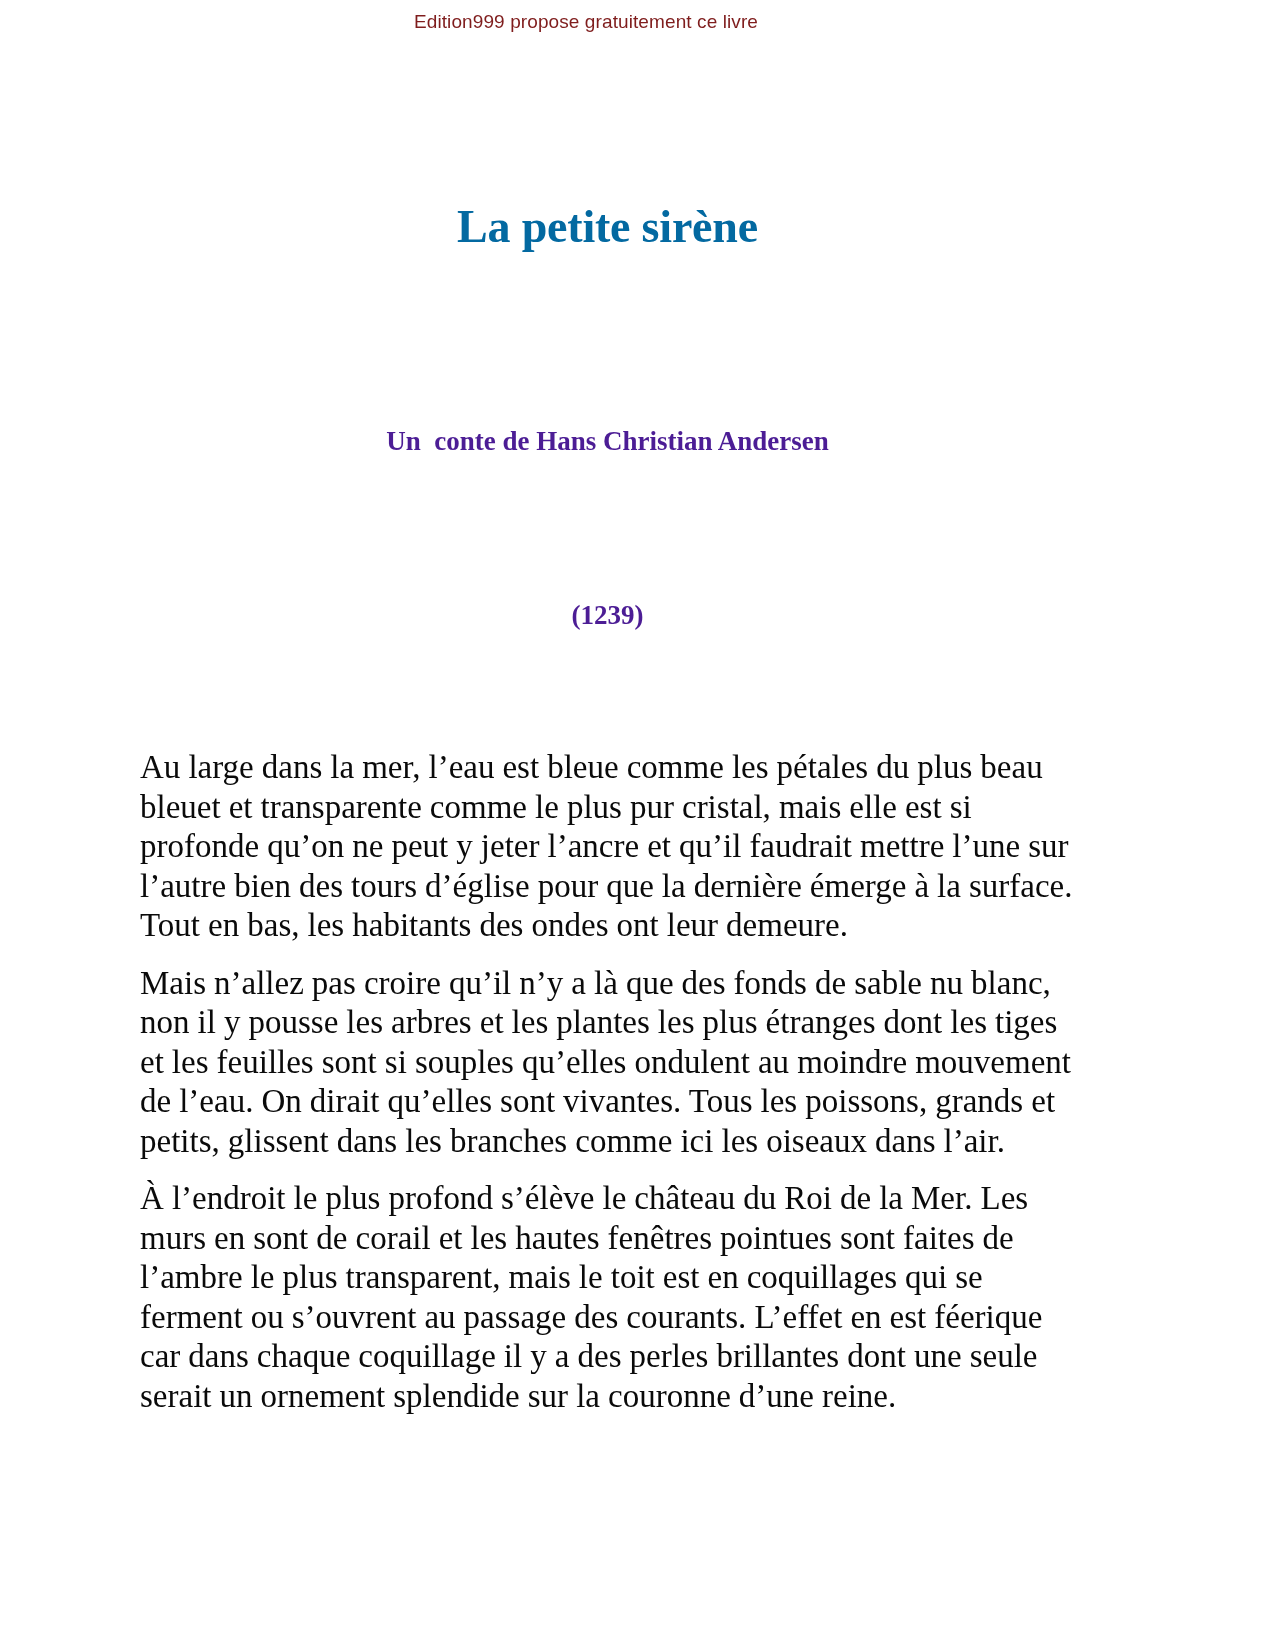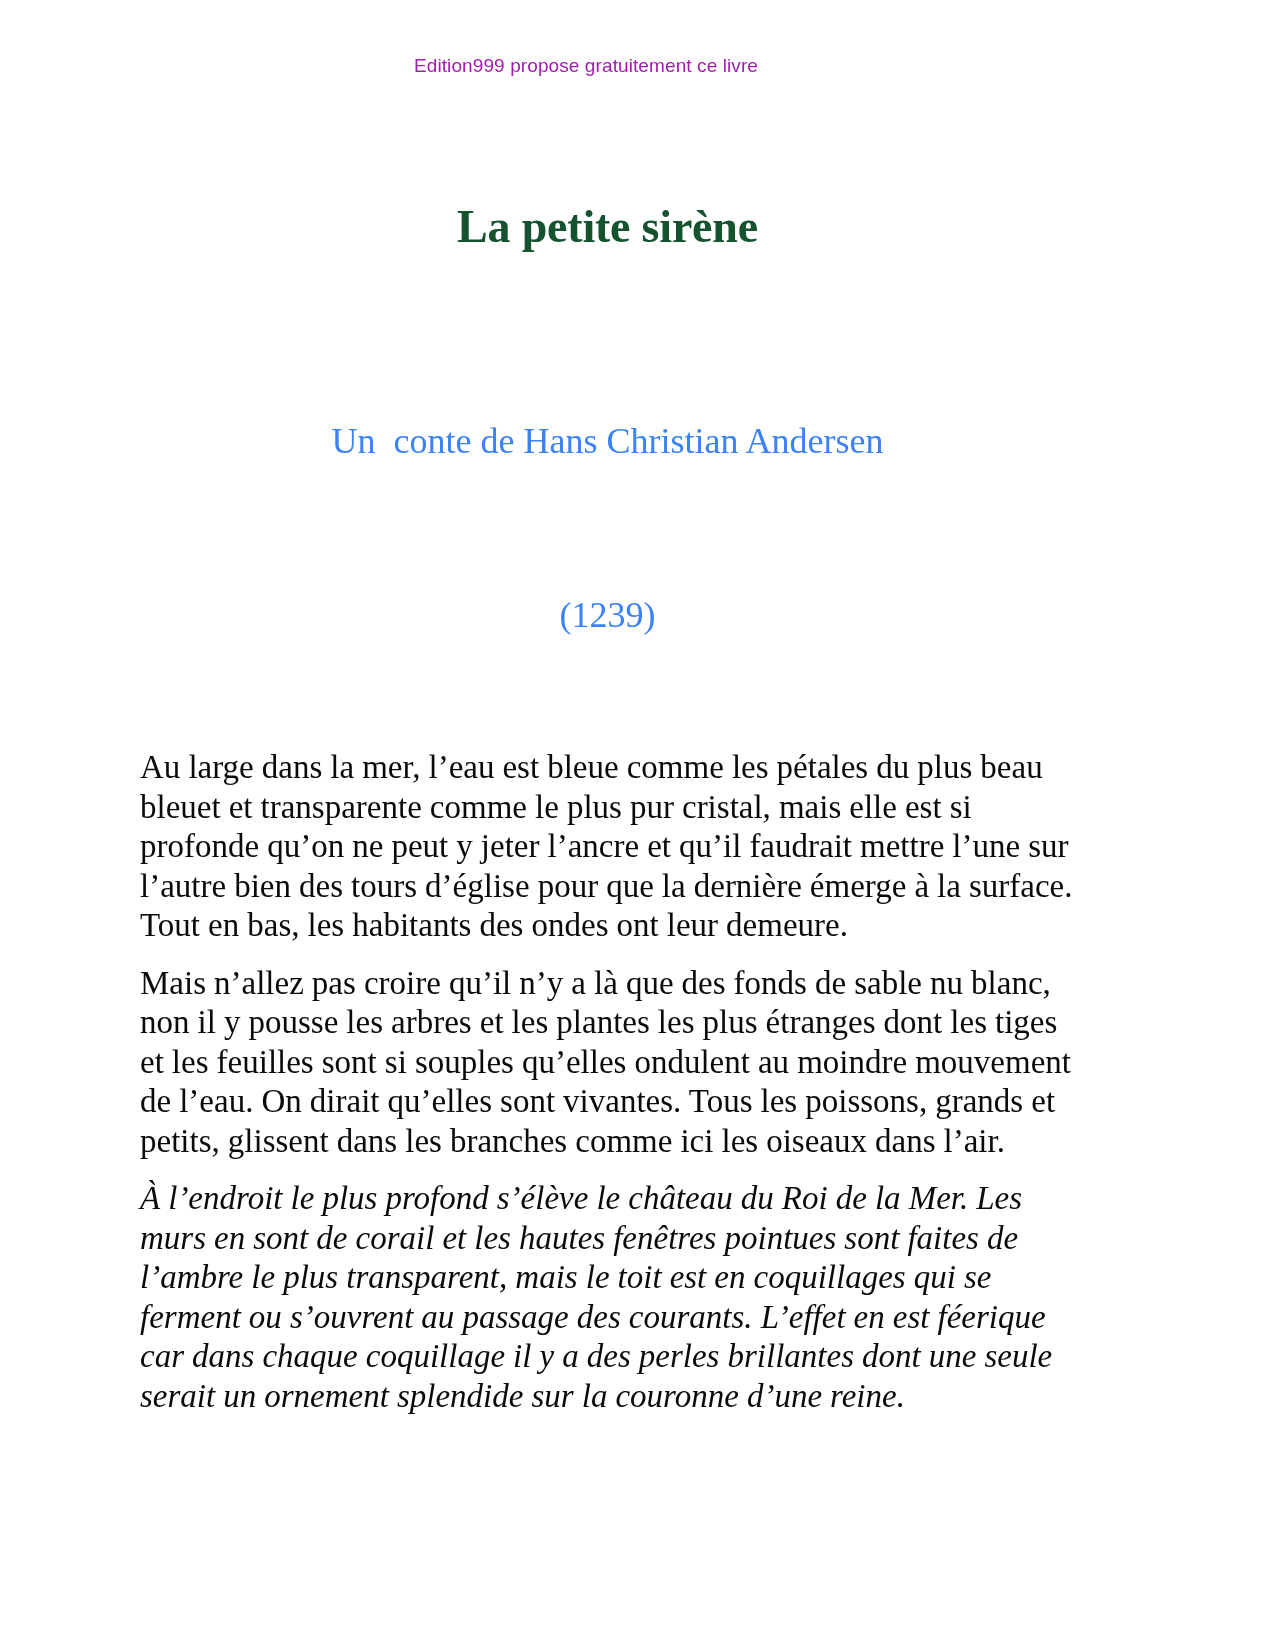--- a/index.html
+++ b/index.html
@@ -28,53 +28,52 @@
   
   .running-header {
     position: absolute;
     top: 10px;
     left: 0;
     width: 1172px;
     text-align: center;
     font-family: "Liberation Sans", "DejaVu Sans", sans-serif;
     font-size: 19px;
     line-height: 24px;
-    color: #a21caf;
+    color: #7f1d1d;
     letter-spacing: 0.1px;
     white-space: pre;
-    margin-top: 44px;
   }
 
   
   .title-block {
     position: absolute;
     left: 140px;
     top: 196px;
     width: 935px;
     text-align: center;
   }
 
   .doc-title {
     font-family: "Liberation Serif", "DejaVu Serif", serif;
     font-weight: bold;
     font-size: 46px;
     line-height: 62px;
     letter-spacing: -0.2px;
     margin: 0;
-    color: #14532d;
+    color: #0369a1;
   }
 
   .doc-subtitle {
     font-family: "Liberation Serif", "DejaVu Serif", serif;
-    font-weight: normal;
-    font-size: 36px;
+    font-weight: bold;
+    font-size: 27px;
     line-height: 58px;
     margin: 0;
     padding-top: 38px;
-    color: #3b82f6;
+    color: #4c1d95;
     white-space: pre-wrap;
   }
 
   .doc-subtitle .sub-line {
     display: block;
   }
 
   
   .body-block {
     position: absolute;
@@ -89,21 +88,20 @@
     line-height: 39.5px;
     margin: 0 0 18px 0;
     text-align: left;
     color: #0a0a0a;
     word-spacing: -0.2px;
     -webkit-font-smoothing: antialiased;
   }
 
   .para:last-child {
     margin-bottom: 4px;
-    font-style: italic;
   }
 </style>
 </head>
 <body>
 
 <div class="page">
 
   <div class="running-header">Edition999 propose gratuitement ce livre</div>
 
   <div class="title-block">

